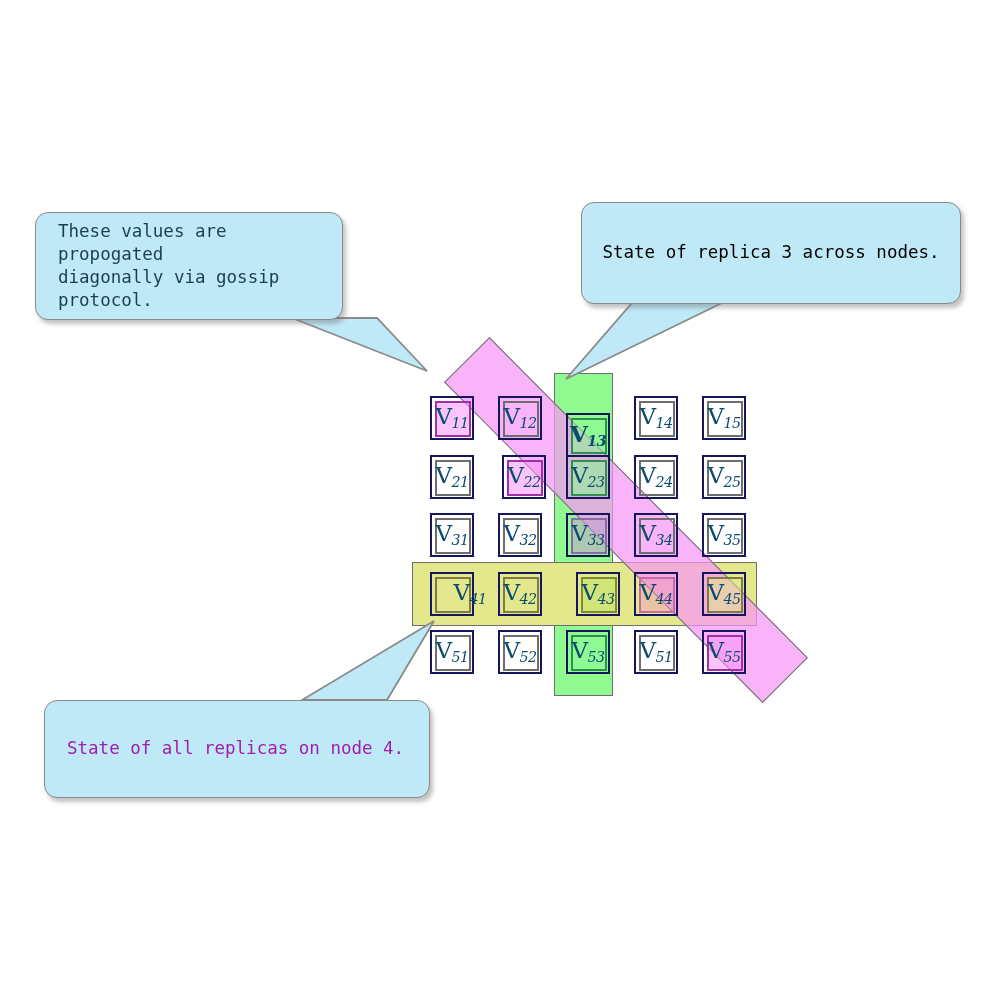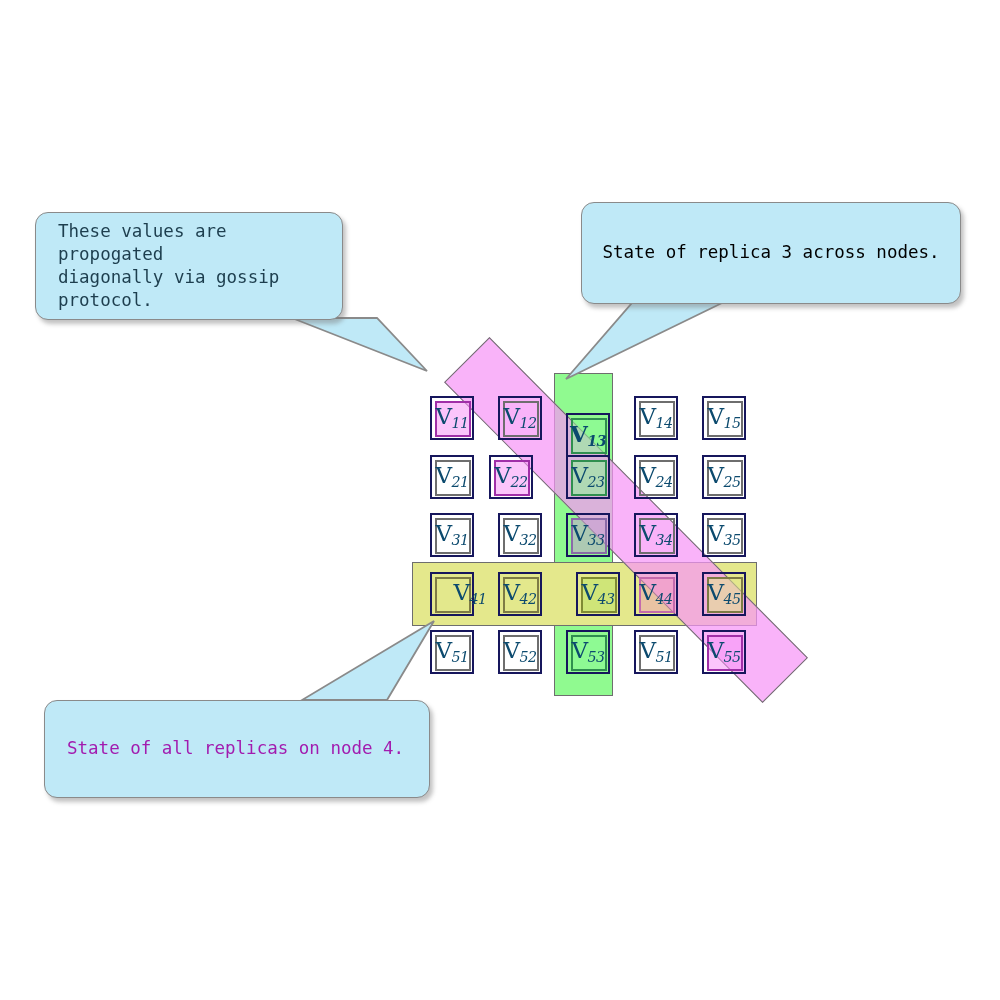--- a/index.html
+++ b/index.html
@@ -153,21 +153,21 @@
         <span class="vlabel">V<sub>14</sub></span>
       </div>
       <div class="cell" style="left: 272px; top: 0px;">
         <div class="inner"></div>
         <span class="vlabel">V<sub>15</sub></span>
       </div>
       <div class="cell" style="left: 0px; top: 58.5px;">
         <div class="inner"></div>
         <span class="vlabel">V<sub>21</sub></span>
       </div>
-      <div class="cell hl-pink" style="left: 59px; top: 58.5px;">
+      <div class="cell hl-pink" style="left: 72px; top: 58.5px;">
         <div class="inner"></div>
         <span class="vlabel">V<sub>22</sub></span>
       </div>
       <div class="cell hl-green" style="left: 136px; top: 58.5px;">
         <div class="inner"></div>
         <span class="vlabel">V<sub>23</sub></span>
       </div>
       <div class="cell" style="left: 204px; top: 58.5px;">
         <div class="inner"></div>
         <span class="vlabel">V<sub>24</sub></span>

